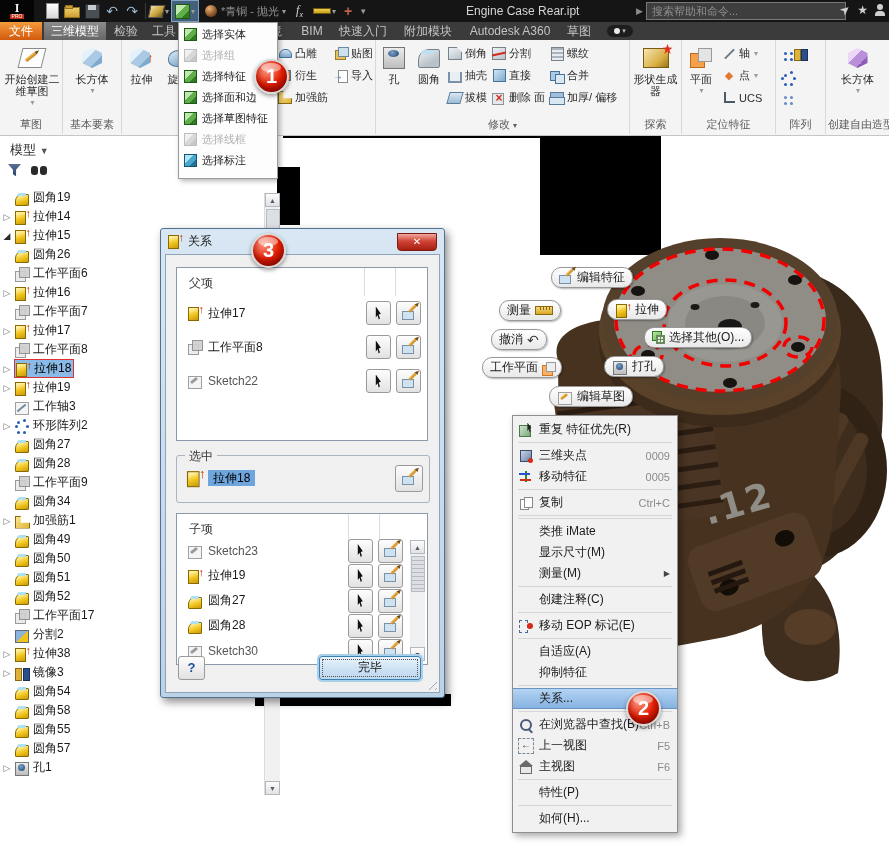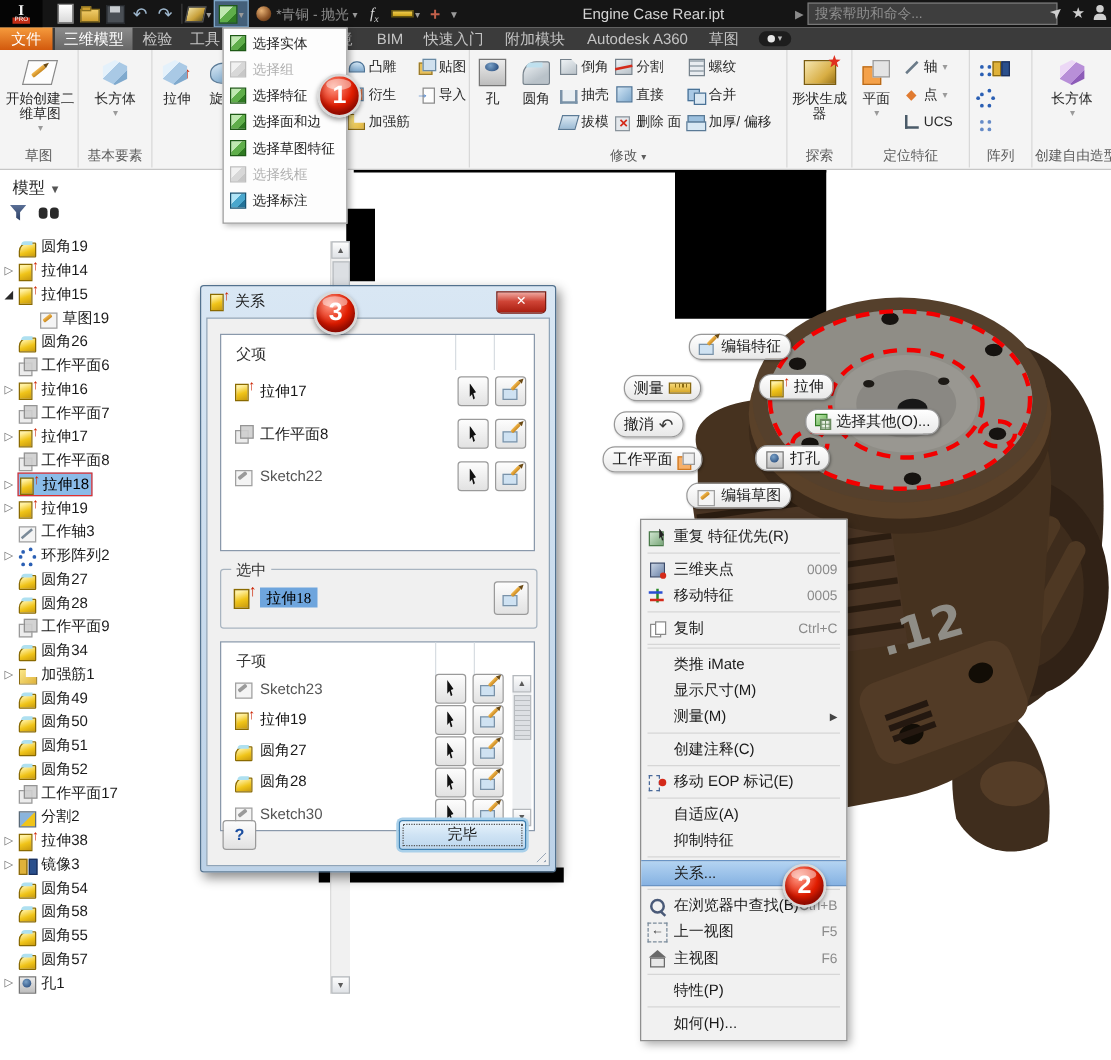--- a/index.html
+++ b/index.html
@@ -180,21 +180,21 @@
           border:1px solid #7a1a10;border-radius:0 0 4px 4px;color:#fff;font-size:10px;font-weight:bold;text-align:center;line-height:15px;}
   .dbody{position:absolute;left:4px;right:4px;top:25px;bottom:4px;background:#f0f0f0;border:1px solid #8fa4b8;}
   .listbox{position:absolute;left:10px;width:252px;background:#fff;border:1px solid #8a99ab;box-sizing:border-box;}
   .lhead{font-size:12px;color:#333;padding:7px 0 4px 12px;position:relative;}
   .lhead .cl{position:absolute;top:0;bottom:0;width:1px;background:#d8dde2;}
   .drow{display:flex;align-items:center;gap:5px;padding:0 6px 0 10px;}
   .drlbl{flex:1;font-size:12px;color:#1a1a1a;white-space:nowrap;}
   .dbtn{width:23px;height:22px;background:linear-gradient(#fdfdfd,#e2e2e2);border:1px solid #9a9a9a;border-radius:3px;
         display:flex;align-items:center;justify-content:center;flex:none;}
   .cur{width:9px;height:13px;background:#111;clip-path:polygon(20% 0,20% 84%,40% 68%,52% 100%,66% 93%,52% 62%,76% 56%);}
-  .grpbox{position:absolute;left:10px;width:252px;border:1px solid #a8b4c0;border-radius:3px;font-family:Liberation Serif, serif;}
+  .grpbox{position:absolute;left:10px;width:252px;border:1px solid #a8b4c0;border-radius:3px;}
   .grplbl{position:absolute;left:8px;top:-8px;background:#f0f0f0;padding:0 4px;font-size:12px;color:#333;}
   .selval{background:#6ea5dd;color:#000;font-size:12px;padding:1px 5px;}
   .cscroll{position:absolute;right:2px;top:26px;bottom:3px;width:15px;background:#eef0f2;}
   .helpbtn{position:absolute;left:12px;bottom:12px;width:25px;height:22px;background:linear-gradient(#fdfdfd,#e2e2e2);
            border:1px solid #9a9a9a;border-radius:3px;color:#1c4fa0;font-weight:bold;font-size:13px;text-align:center;line-height:21px;}
   .donebtn{position:absolute;right:18px;bottom:12px;width:100px;height:22px;background:linear-gradient(#eaf5fd,#cfe3f4 50%,#bcd7ee);
            border:1px solid #3c7fb1;border-radius:3px;font-size:12px;color:#1a1a1a;text-align:center;line-height:21px;
            box-shadow:0 0 0 2px #a9d0ea;outline:1px dotted #555;outline-offset:-4px;}
   .grip{position:absolute;right:2px;bottom:2px;width:12px;height:12px;
         background:repeating-linear-gradient(135deg,transparent 0 3px,#9aa8b8 3px 4px);clip-path:polygon(100% 0,100% 100%,0 100%);}
@@ -584,25 +584,20 @@
       </div>
     <div class="trow">
         <span class="exp">▷</span>
         <span class="t t-ext"></span>
         <span class="tlbl">拉伸14</span>
       </div>
     <div class="trow">
         <span class="exp open">◢</span>
         <span class="t t-ext"></span>
         <span class="tlbl">拉伸15</span>
-      </div>
-    <div class="trow ind1">
-        <span class="exp"></span>
-        <span class="t t-sk"></span>
-        <span class="tlbl">草图19</span>
       </div>
     <div class="trow">
         <span class="exp"></span>
         <span class="t t-fil"></span>
         <span class="tlbl">圆角26</span>
       </div>
     <div class="trow">
         <span class="exp"></span>
         <span class="t t-wp"></span>
         <span class="tlbl">工作平面6</span>

